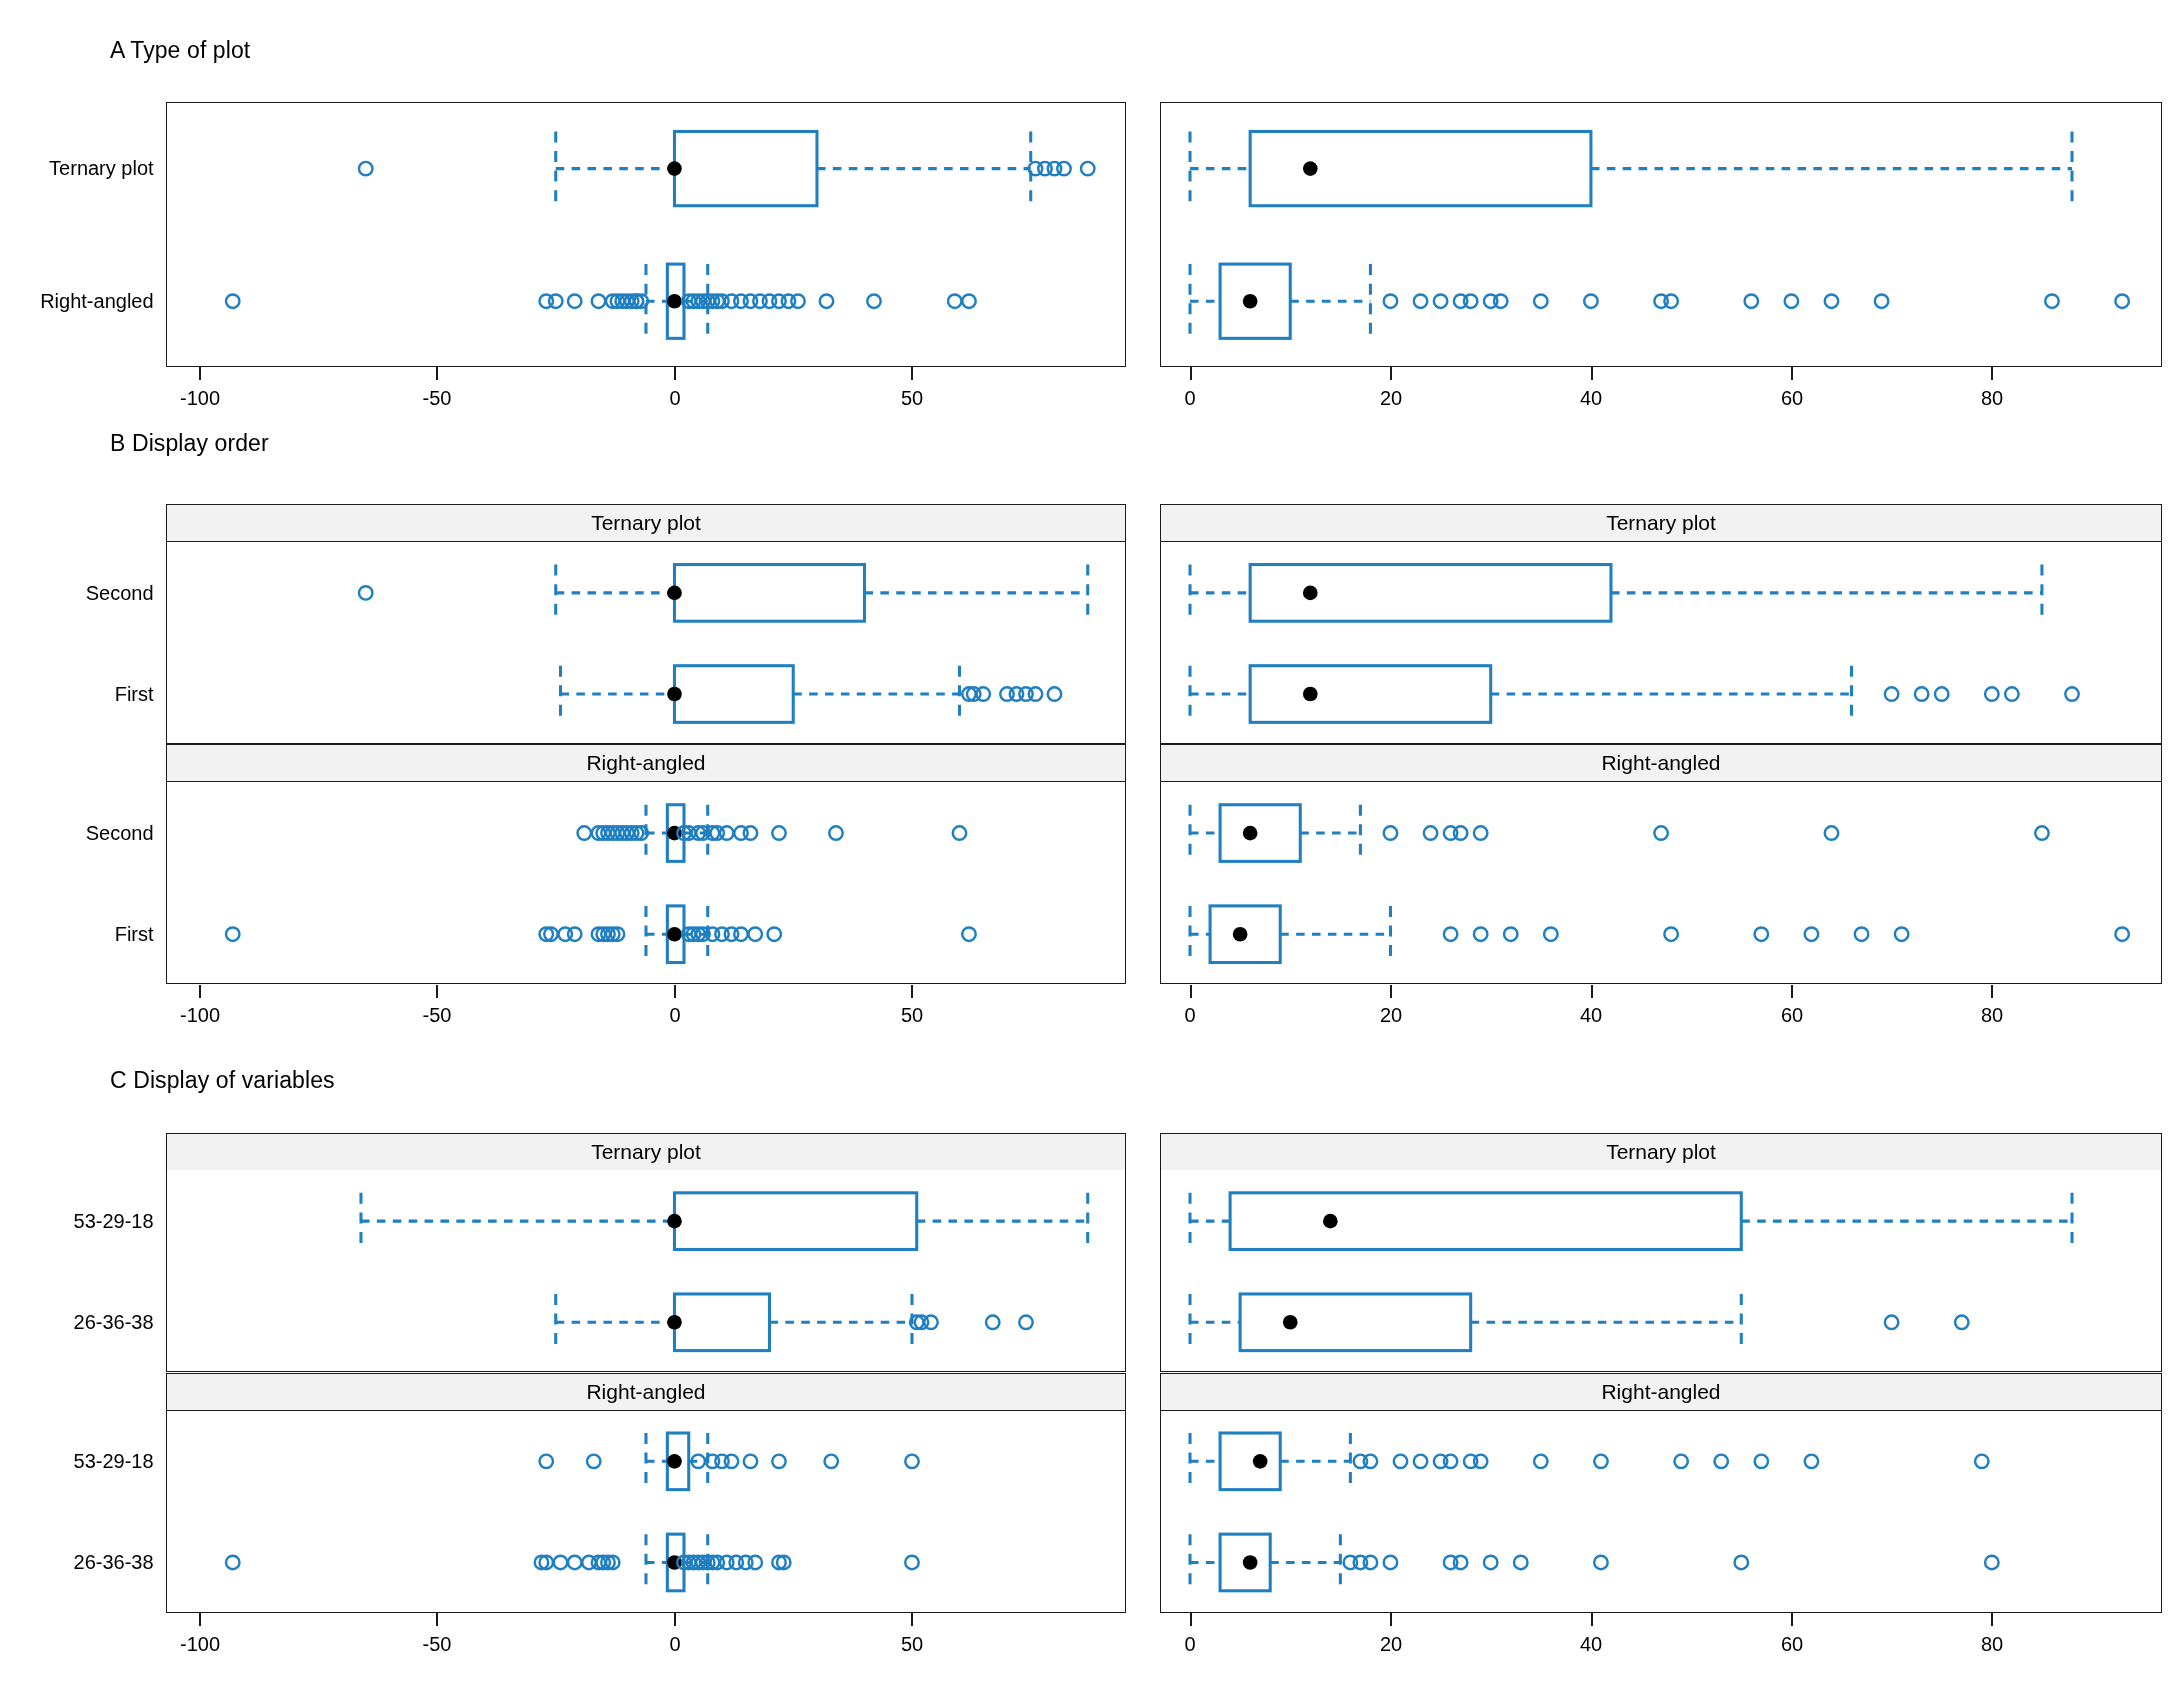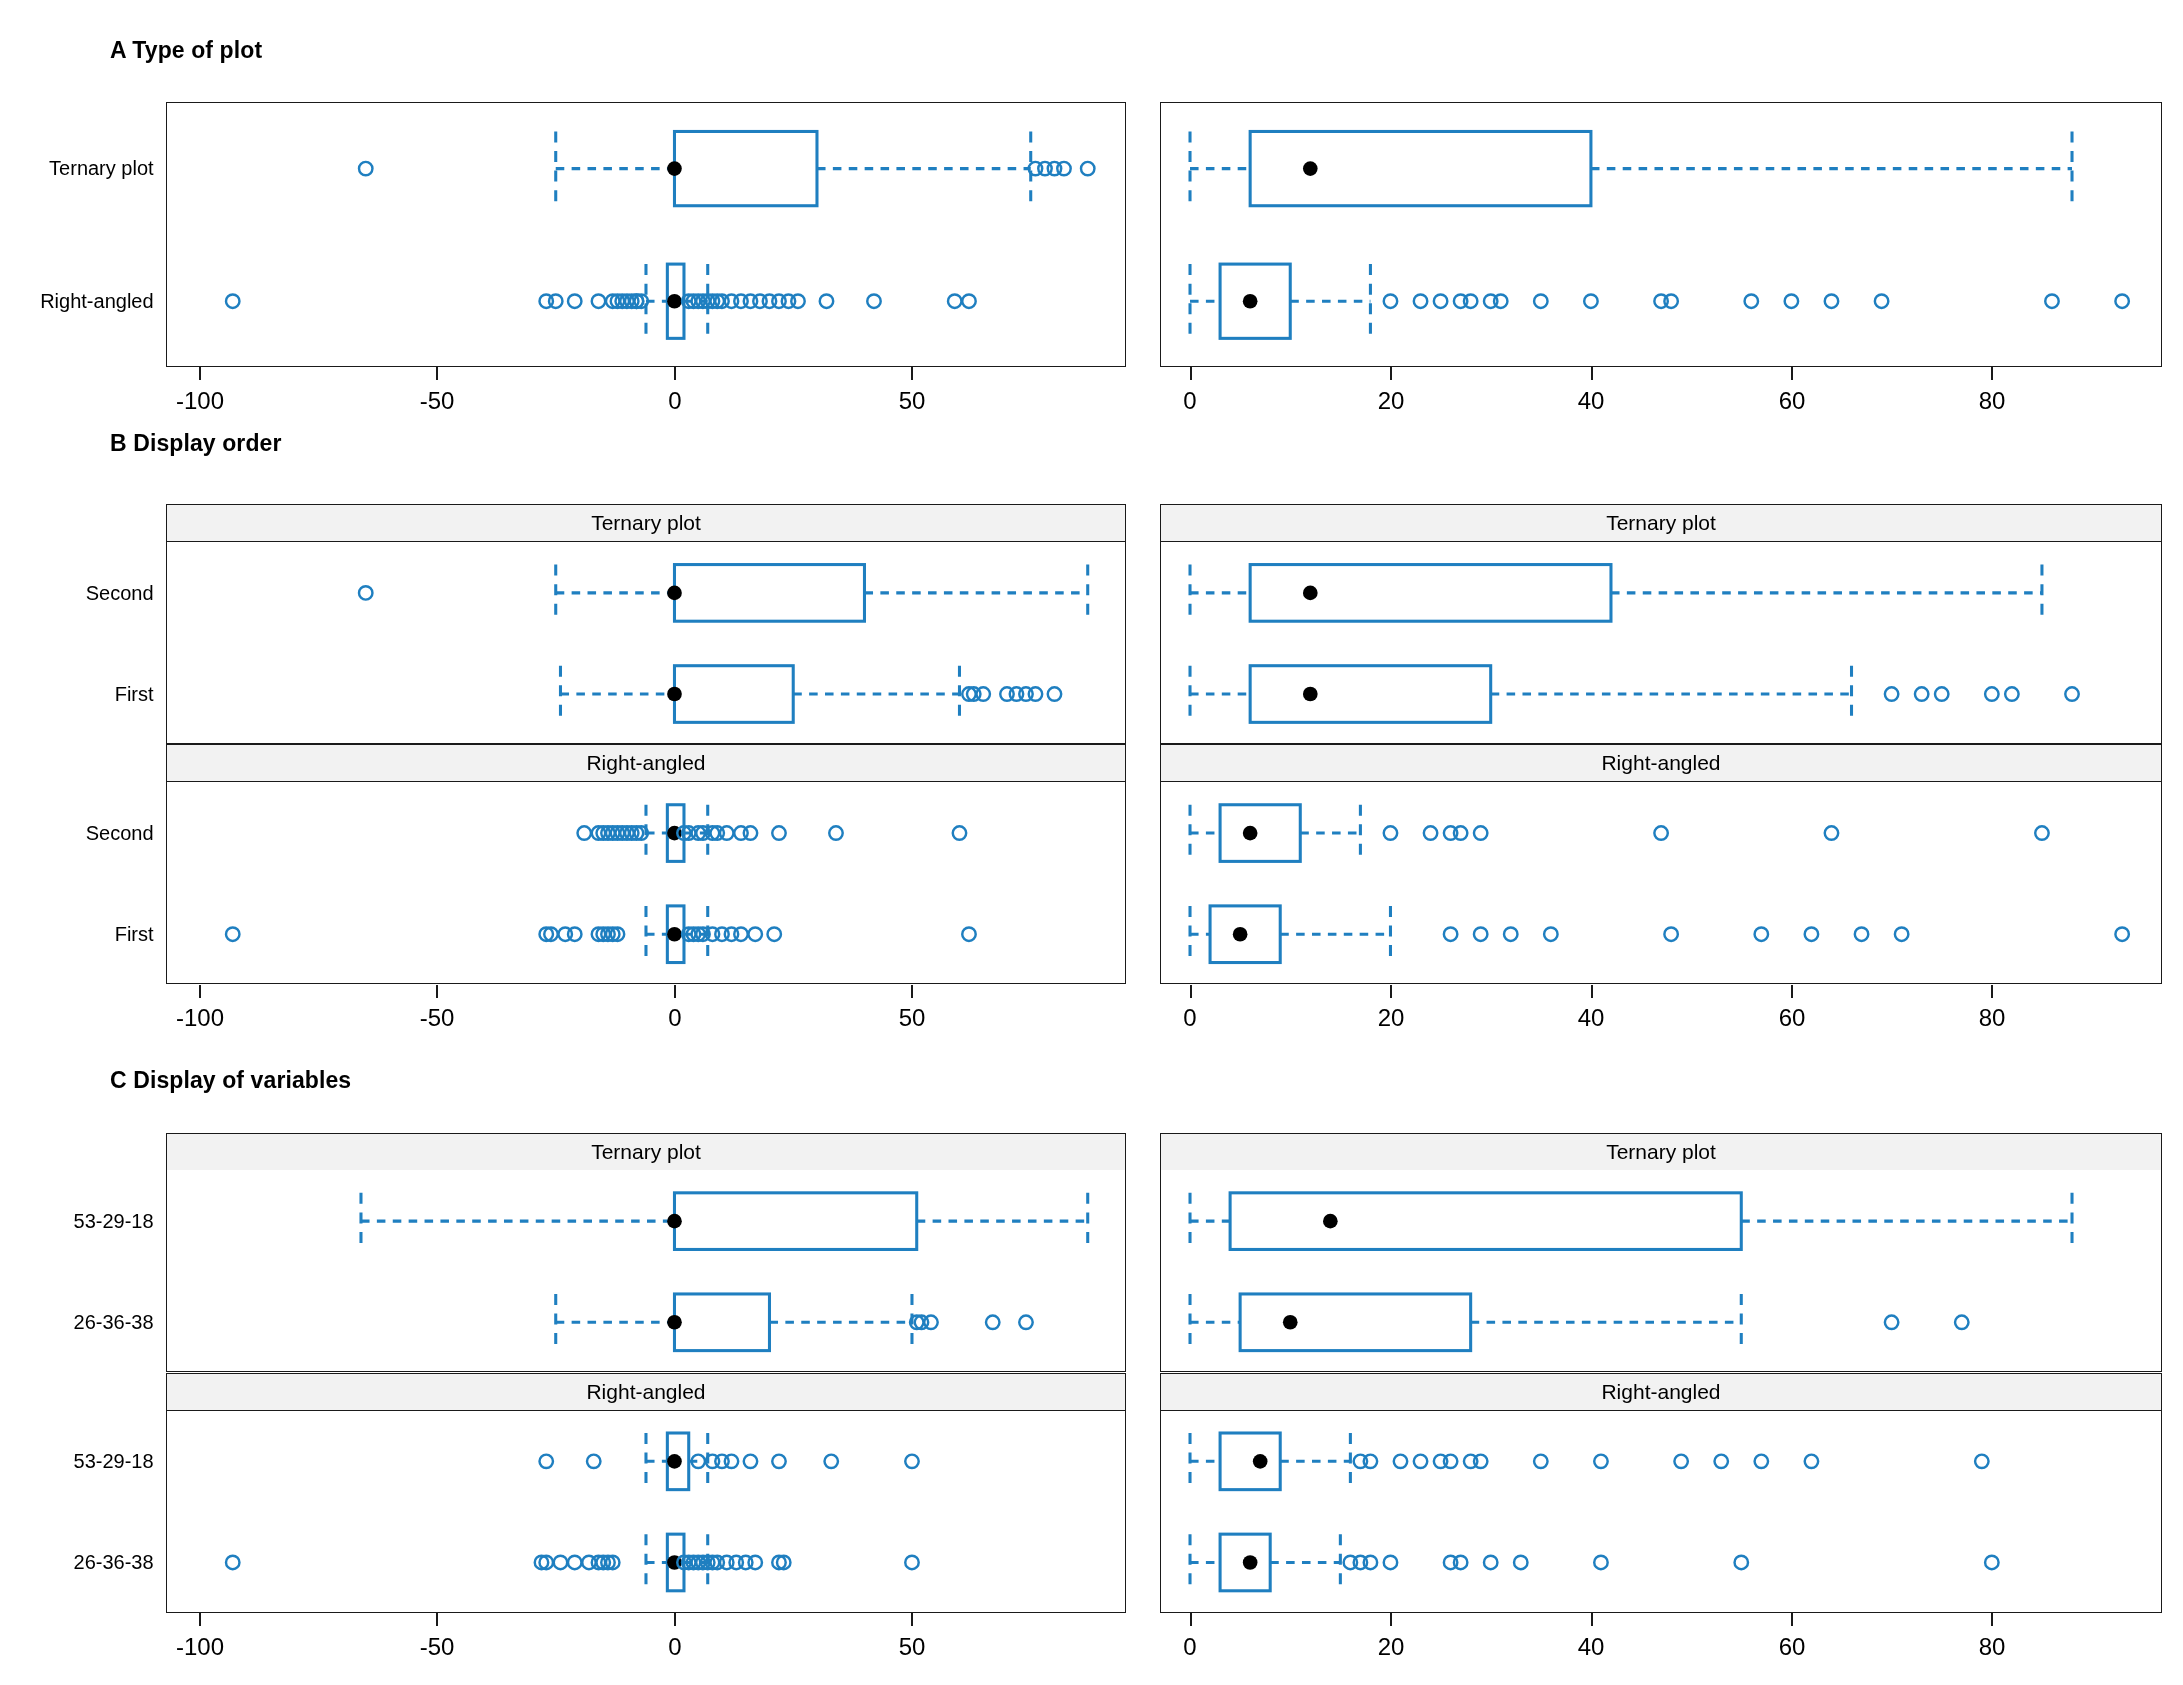--- a/index.html
+++ b/index.html
@@ -1,23 +1,23 @@
 <!DOCTYPE html>
 <html style="font-size:9.8px"><head>
 <meta charset="utf-8">
 <style>
   html,body{margin:0;padding:0;background:#ffffff;}
   body{width:2183px;height:1686px;font-family:"Liberation Sans",sans-serif;color:#000;}
   #figure{position:relative;width:2183px;height:1686px;}
-  .panel-heading{position:absolute;font-weight:bold;font-size:23px;letter-spacing:0.1px;white-space:nowrap;}
+  .panel-heading{position:absolute;font-weight:normal;font-size:23px;letter-spacing:0.1px;white-space:nowrap;}
   .plotbox{position:absolute;box-sizing:border-box;border:1.8px solid #1a1a1a;background:#fff;}
   .strip{position:absolute;box-sizing:border-box;background:#f2f2f2;border:1.8px solid #1a1a1a;
          display:flex;align-items:center;justify-content:center;font-size:21px;}
   .rowlabel{position:absolute;font-size:20px;text-align:right;white-space:nowrap;transform:translateY(-50%);}
-  .ticklabel{position:absolute;font-size:24px;text-align:right;transform:translateX(-50%);}
+  .ticklabel{position:absolute;font-size:20px;text-align:right;transform:translateX(-50%);}
   .tickmark{position:absolute;width:1.8px;background:#1a1a1a;}
   svg.layer{position:absolute;left:0;top:0;overflow:visible;}
 </style>
 </head>
 <body>
 
 <div id="figure">
     <div class="panel-heading" style="left: 110px; top: 37px;">A Type of plot</div>
     <div class="panel-heading" style="left: 110px; top: 430px;">B Display order</div>
     <div class="panel-heading" style="left: 110px; top: 1067px;">C Display of variables</div>

